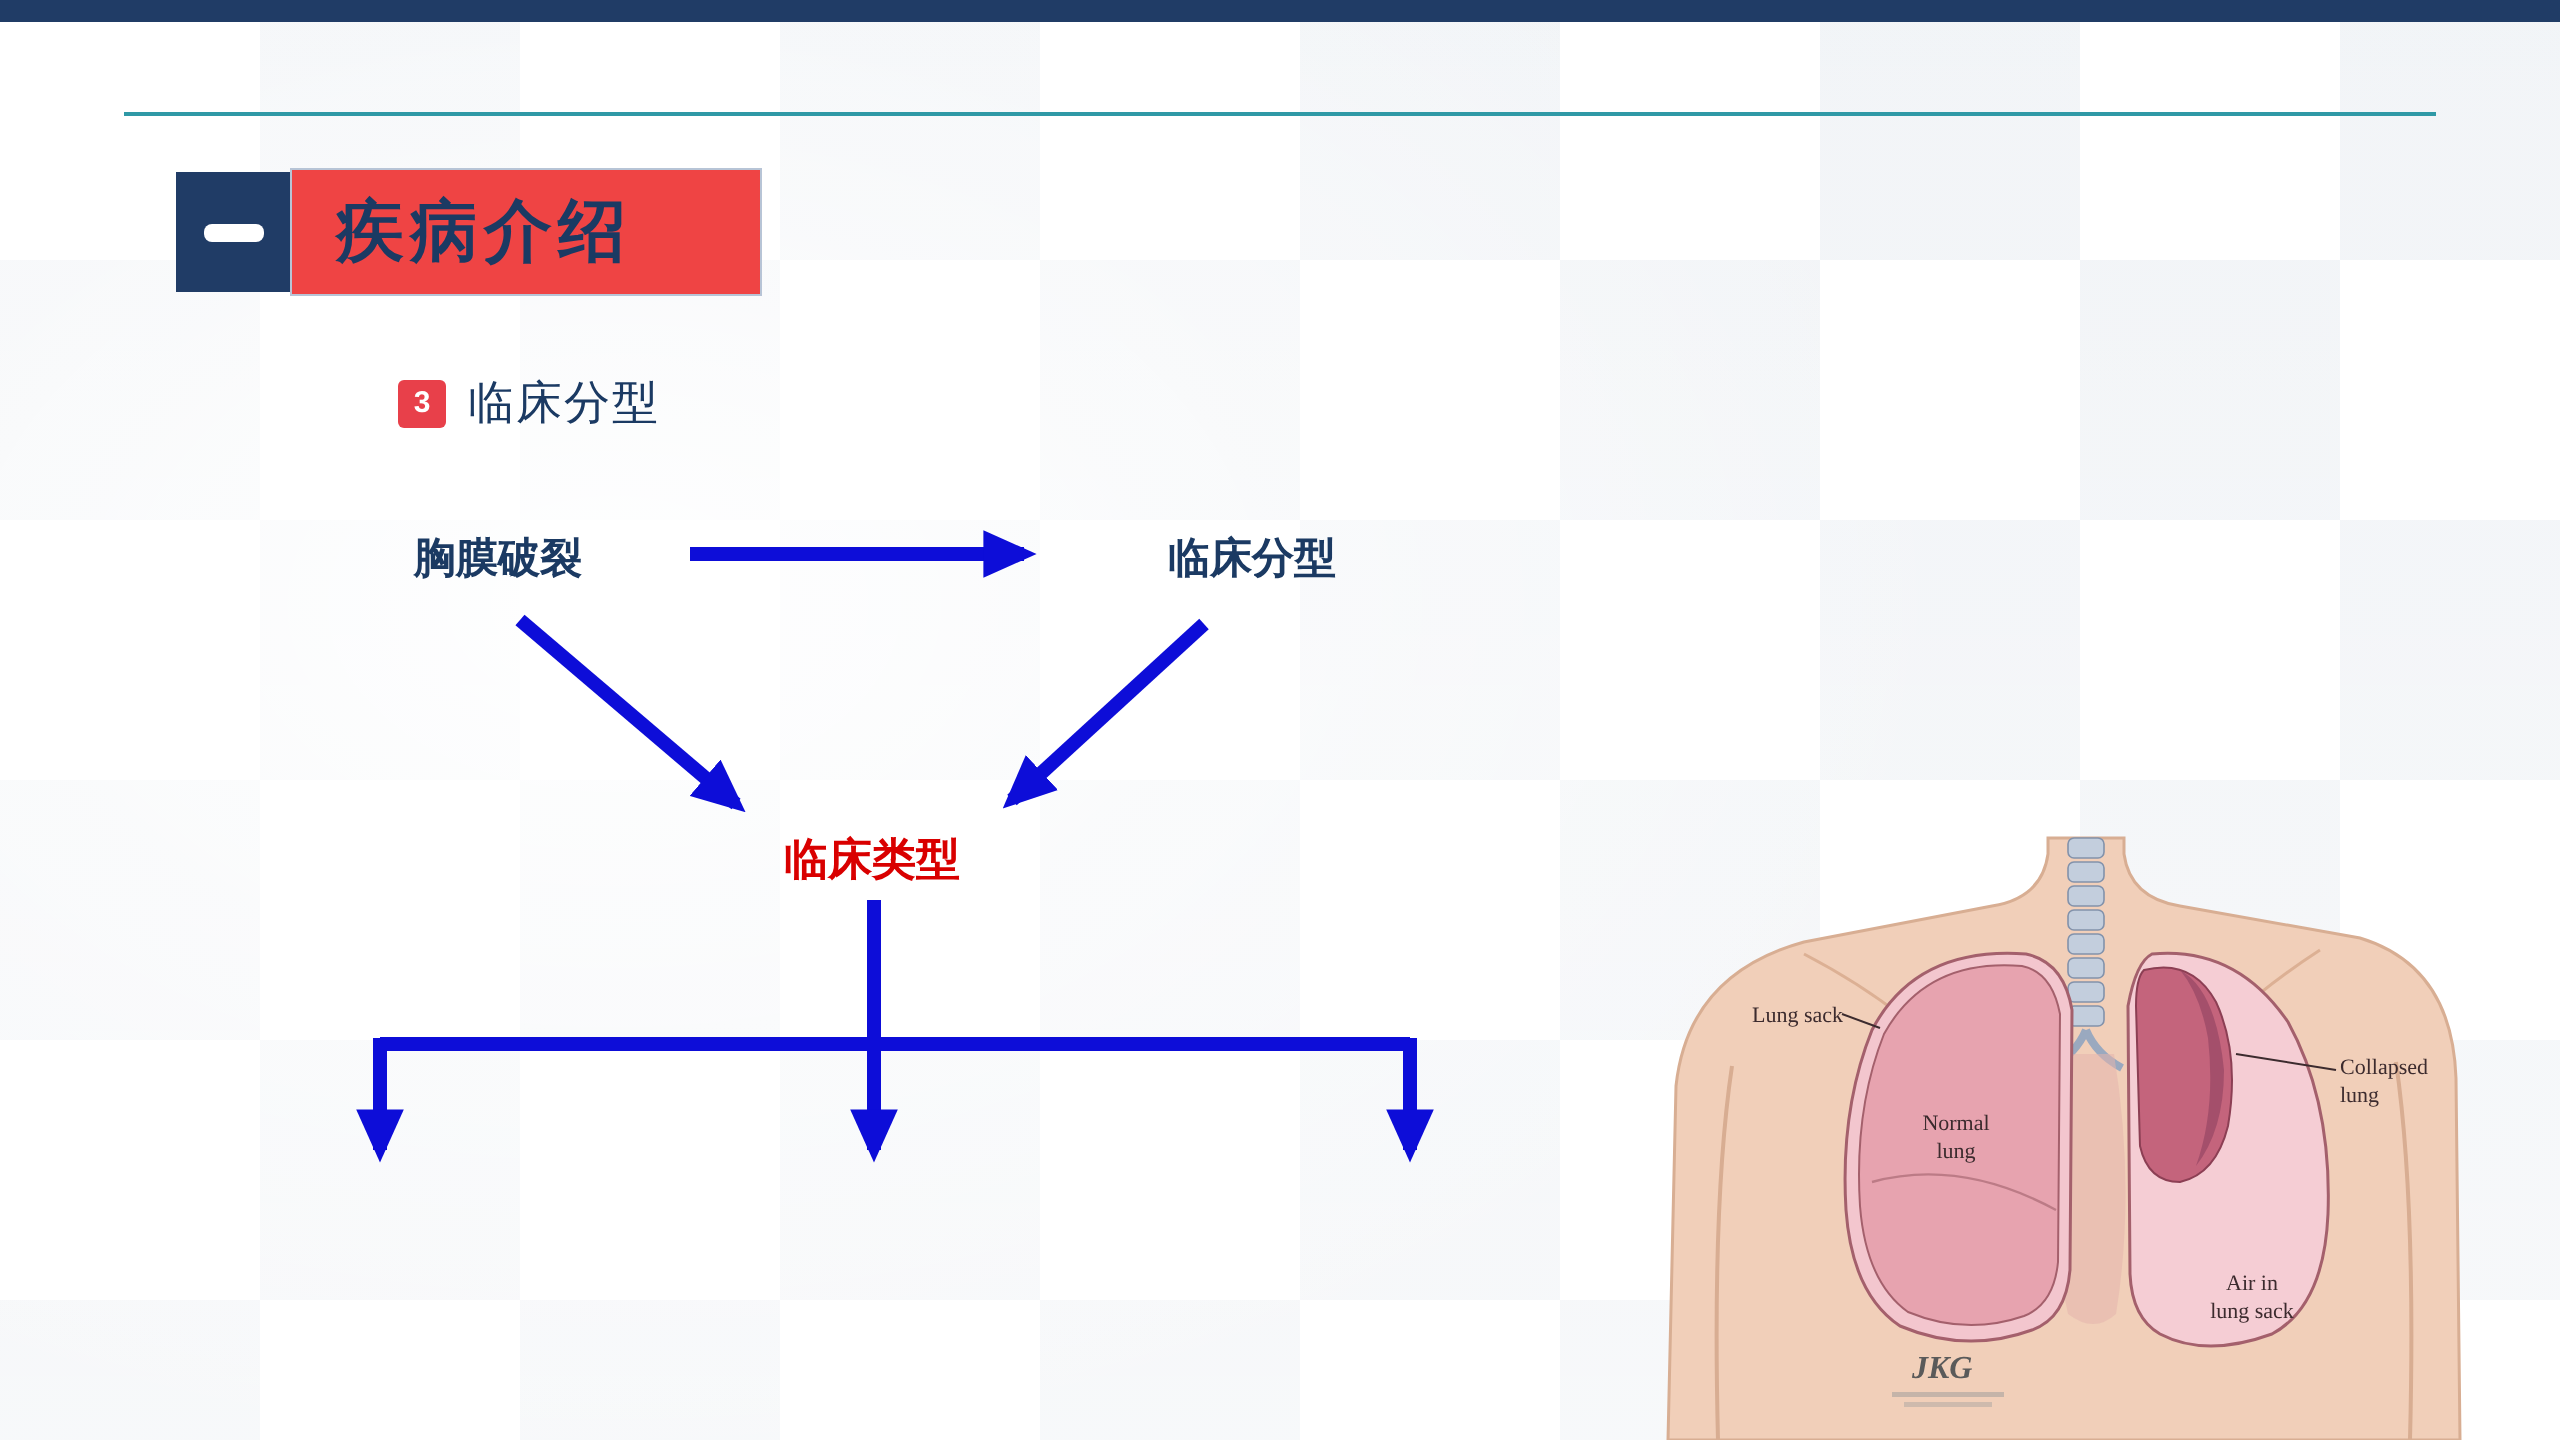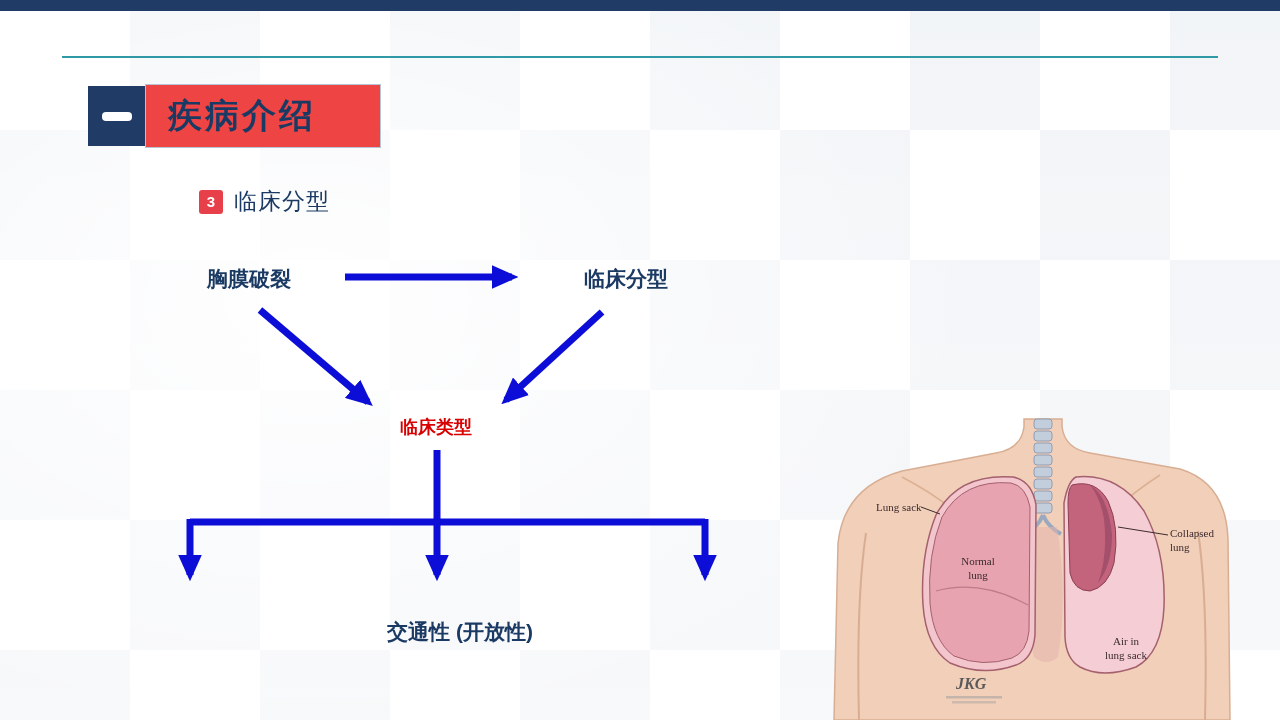--- a/index.html
+++ b/index.html
@@ -51,21 +51,21 @@
   }
   .section-title{
     margin-left:11px;font-size:23px;font-weight:normal;color:var(--navy-text,#1b3a63);letter-spacing:1px;
   }
   .node{
     position:absolute;font-weight:bold;color:var(--navy-text,#1b3a63);
     font-size:21px;text-align:center;white-space:nowrap;z-index:2;
   }
   .node-pleura{left:159px;top:265px;width:180px;}
   .node-pressure{left:536px;top:265px;width:180px;}
-  .node-type{left:346px;top:415px;width:180px;font-size:18px;color:var(--type-red,#d90000);}
+  .node-type{left:346px;top:415px;width:180px;font-size:22px;color:var(--type-red,#d90000);}
   .leaf{position:absolute;top:618px;font-weight:bold;color:var(--navy-text,#1b3a63);font-size:21px;text-align:center;white-space:nowrap;z-index:2;}
   .leaf-closed{left:140px;width:200px;}
   .leaf-open{left:360px;width:200px;}
   .leaf-tension{left:562px;width:200px;}
   .arrows{position:absolute;left:0;top:0;width:1280px;height:720px;pointer-events:none;z-index:1;}
   .arrow-line{stroke:var(--arrow-blue,#0d0dd8);stroke-width:7;fill:none;}
   .arrow-fill{fill:var(--arrow-blue,#0d0dd8);}
   .illustration{position:absolute;left:828px;top:415px;width:406px;height:305px;z-index:1;}
   .ill-label{font-family:"Liberation Serif","DejaVu Serif",serif;font-size:11px;fill:#3c2b2e;}
   .ill-sign{font-family:"Liberation Serif","DejaVu Serif",serif;font-size:16px;font-style:italic;font-weight:bold;fill:#5a5a5a;}
@@ -87,21 +87,20 @@
   </div>
 
   <div class="section-heading">
     <span class="badge">3</span>
     <span class="section-title">临床分型</span>
   </div>
 
   <div class="node node-pleura">胸膜破裂</div>
   <div class="node node-pressure">临床分型</div>
   <div class="node node-type">临床类型</div>
-  <div class="leaf leaf-open">交通性 (开放性)</div>
 
   <svg class="arrows" viewBox="0 0 1280 720" xmlns="http://www.w3.org/2000/svg">
     <defs>
       <marker id="ah" markerWidth="3.8" markerHeight="3.4" refX="2.9" refY="1.7" orient="auto">
         <path class="arrow-fill" d="M0,0 L3.8,1.7 L0,3.4 Z"></path>
       </marker>
     </defs>
     <line class="arrow-line" x1="345" y1="277" x2="512" y2="277" marker-end="url(#ah)"></line>
     <line class="arrow-line" x1="260" y1="310" x2="368" y2="402" marker-end="url(#ah)"></line>
     <line class="arrow-line" x1="602" y1="312" x2="506" y2="400" marker-end="url(#ah)"></line>

